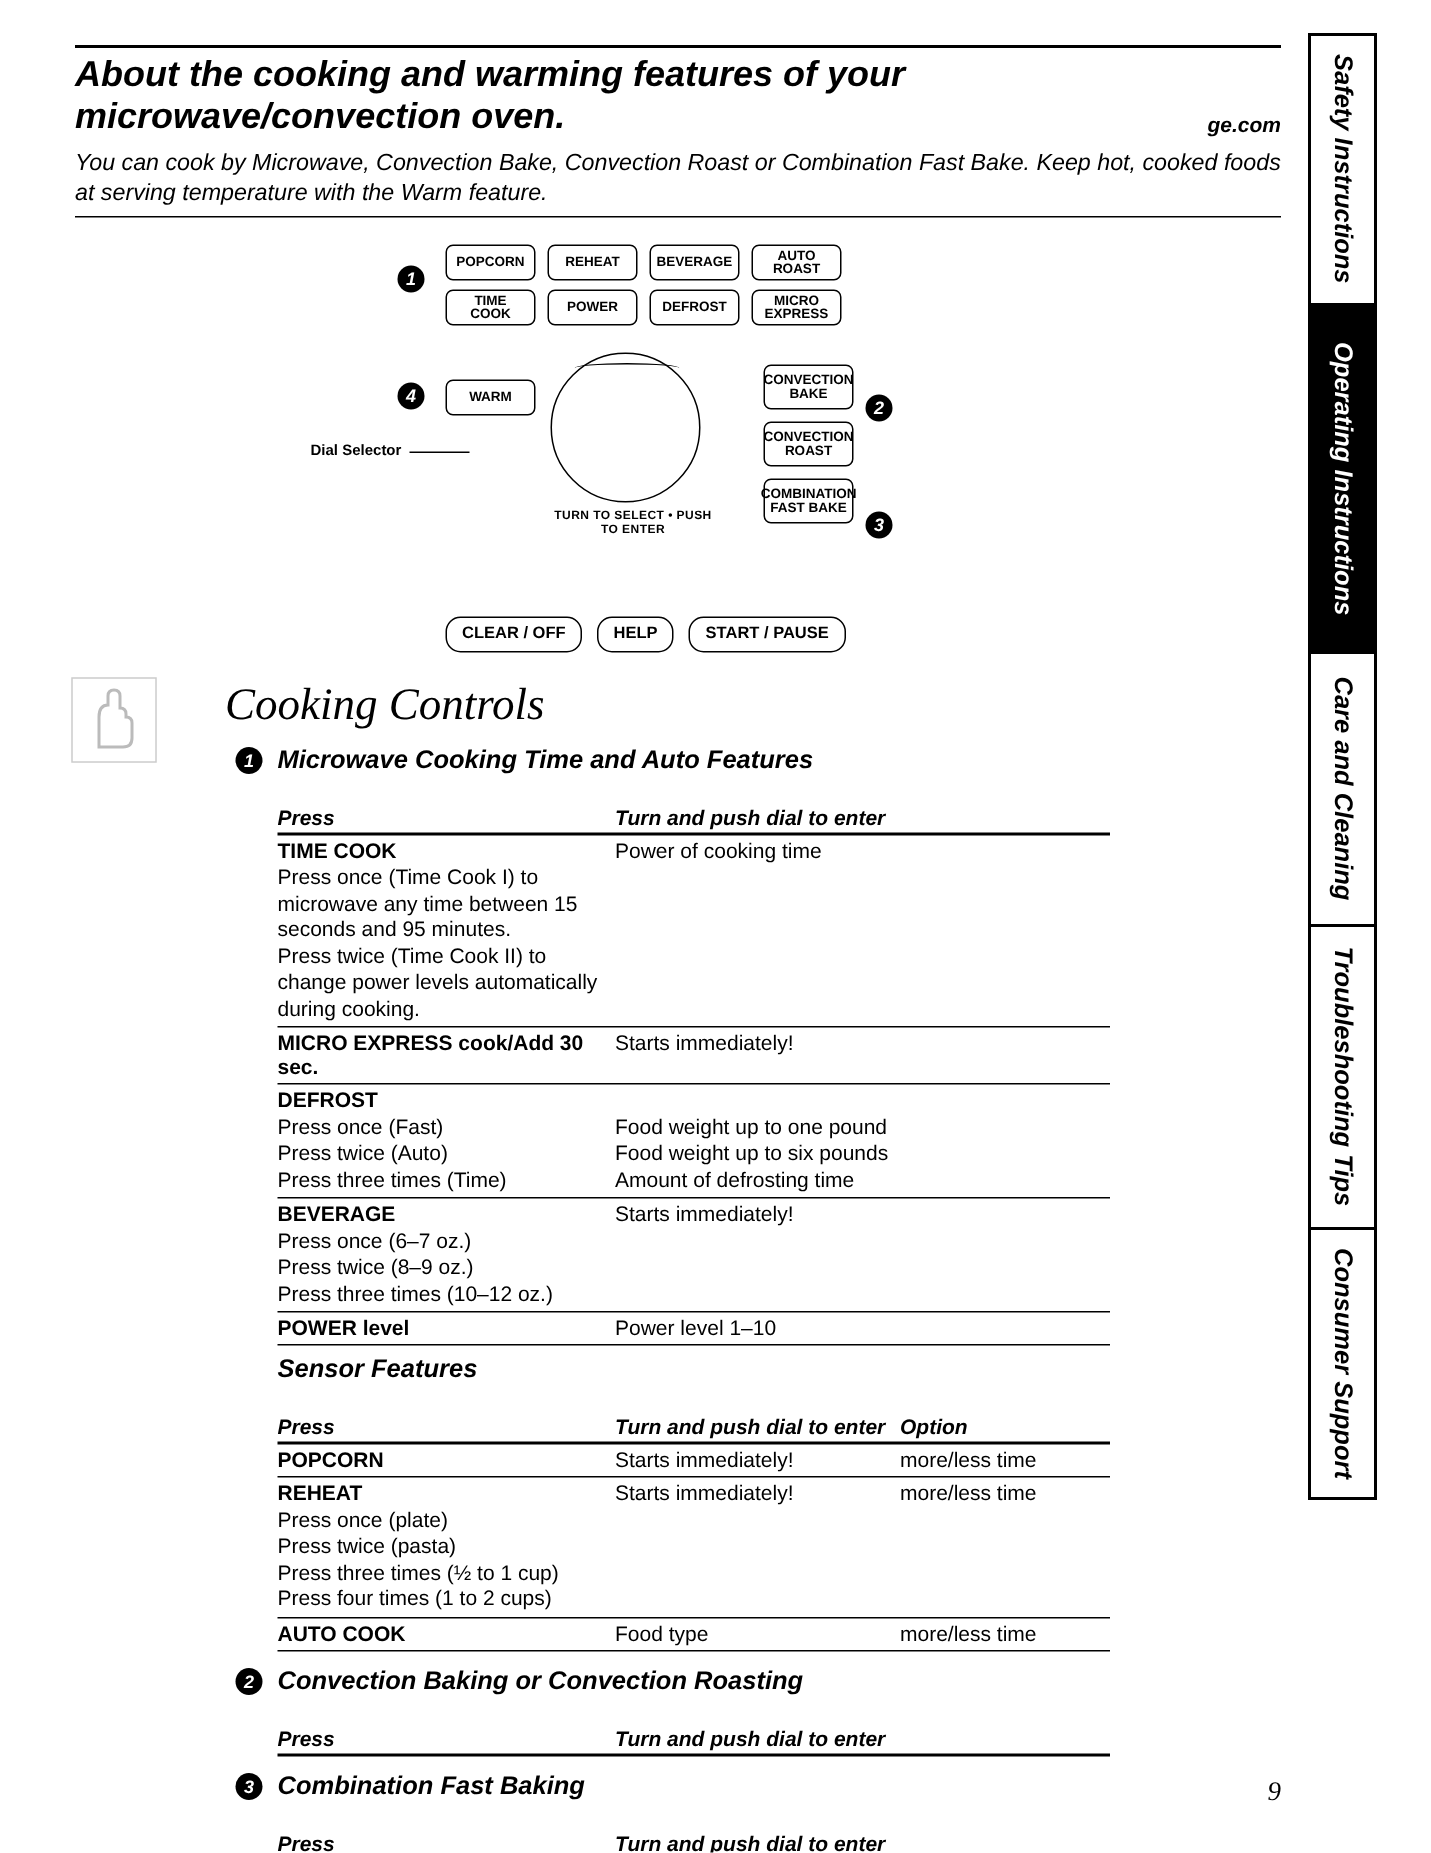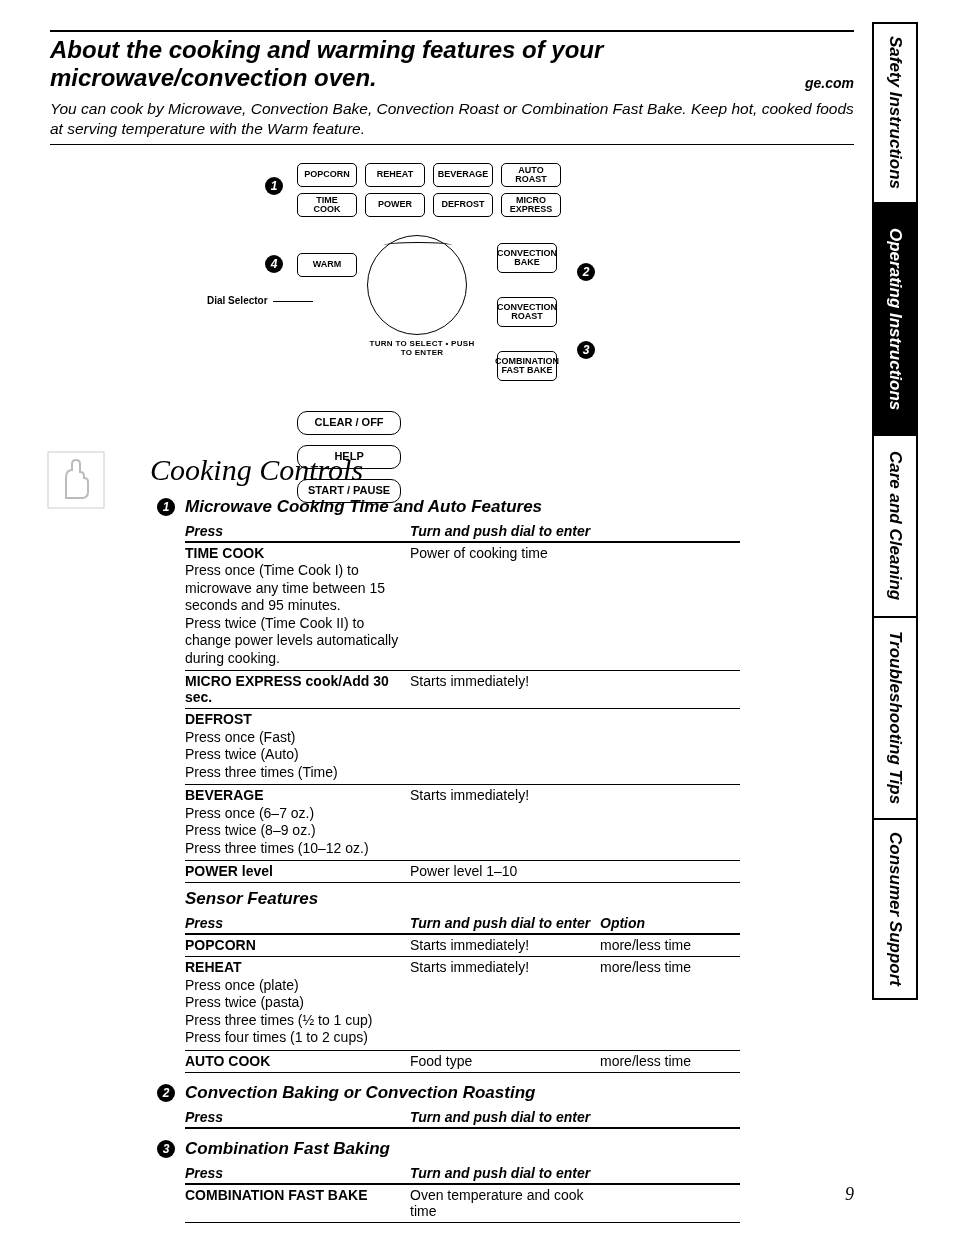--- a/index.html
+++ b/index.html
@@ -25,40 +25,40 @@
   .panel { position: relative; margin: 18px auto 10px auto; width: 430px; height: 280px; }
   .btn-row { display: flex; gap: 8px; }
   .pbtn { border: 1.5px solid #000; border-radius: 5px; font-size: 9px; font-weight: bold; width: 60px; height: 24px; display: flex; align-items: center; justify-content: center; text-align: center; line-height: 1; }
   .row1 { position: absolute; top: 0; left: 60px; }
   .row2 { position: absolute; top: 30px; left: 60px; }
   .dial-wrap { position: absolute; top: 72px; left: 130px; width: 110px; }
   .dial { width: 100px; height: 100px; border: 1.5px solid #000; border-radius: 50%; position: relative; }
   .dial::after { content:""; position:absolute; top:6px; left:15px; width:70px; height:6px; border-top:1.5px solid #000; border-radius: 50%; }
   .dial-caption { font-size: 8px; font-weight: bold; text-align: center; margin-top: 4px; letter-spacing: .3px; }
   .warm-btn { position: absolute; top: 90px; left: 60px; }
-  .side-col { position: absolute; top: 80px; left: 260px; display: flex; flex-direction: column; gap: 24px; }
+  .side-col { position: absolute; top: 80px; left: 272px; display: flex; flex-direction: column; gap: 8px; }
   .side-col .pbtn { height: 30px; line-height: 1.05; }
   .dial-label { position:absolute; top: 132px; left: -30px; font-size:10px; font-weight:bold; font-family: Helvetica, Arial, sans-serif; }
   .dial-line { position:absolute; top:138px; left:36px; width:40px; border-top:1px solid #000; }
-  .bot-row { position: absolute; top: 248px; left: 60px; display:flex; gap: 10px; flex-direction: column; }
+  .bot-row { position: absolute; top: 248px; left: 60px; display:flex; gap: 10px; }
   .bot-row .pbtn { width: auto; padding: 0 10px; height: 24px; font-size: 11px; border-radius: 10px; }
 
   .circ { display:inline-flex; width:18px; height:18px; background:#000; color:#fff; border-radius:50%; font-style:italic; font-weight:bold; font-size:12px; align-items:center; justify-content:center; }
   .c1 { position:absolute; top:14px; left:28px; }
   .c2 { position:absolute; top:100px; left:340px; }
   .c3 { position:absolute; top:178px; left:340px; }
   .c4 { position:absolute; top:92px; left:28px; }
 
   .section-title { font-family: Georgia, 'Times New Roman', serif; font-style: italic; font-size: 30px; margin-top: 8px; margin-left: 100px; }
   .hand-icon { position:absolute; left:46px; top:450px; width:60px; height:60px; }
 
   .tables { margin-left: 135px; width: 555px; }
   .sub-head { font-weight: bold; font-style: italic; font-size: 17px; margin-top: 10px; position:relative; }
   .sub-head .circ-lead { position:absolute; left:-28px; top:1px; }
-  .hdr-row { display:flex; border-bottom: 2px solid #000; margin-top:4px; }
+  .hdr-row { display:flex; border-bottom: 2px solid #000; margin-top:18px; }
   .hdr-row div { font-weight:bold; font-style:italic; font-size:14px; padding: 2px 0; }
   .col-a { width: 225px; }
   .col-b { width: 190px; }
   .col-c { flex:1; }
   .data-row { display:flex; border-bottom: 1px solid #000; padding: 2px 0 3px 0; font-size: 14px; }
   .data-row .col-a .lbl { font-weight:bold; }
   .data-row .col-a .sub { font-weight:normal; }
   .multi-line { line-height: 1.25; }
 
   
@@ -152,20 +152,24 @@
     <div class="col-b">Power of cooking time</div>
   </div>
   <div class="data-row">
     <div class="col-a"><span class="lbl">MICRO EXPRESS cook/Add 30 sec.</span></div>
     <div class="col-b">Starts immediately!</div>
   </div>
   <div class="data-row multi-line">
     <div class="col-a"><span class="lbl">DEFROST</span><br><span class="sub" style="white-space:pre-line">Press once (Fast)
 Press twice (Auto)
 Press three times (Time)</span></div>
+    <div class="col-b" style="white-space:pre-line">
+Food weight up to one pound
+Food weight up to six pounds
+Amount of defrosting time</div>
   </div>
   <div class="data-row multi-line">
     <div class="col-a"><span class="lbl">BEVERAGE</span><br><span class="sub" style="white-space:pre-line">Press once (6–7 oz.)
 Press twice (8–9 oz.)
 Press three times (10–12 oz.)</span></div>
     <div class="col-b">Starts immediately!</div>
   </div>
   <div class="data-row">
     <div class="col-a"><span class="lbl">POWER level</span></div>
     <div class="col-b">Power level 1–10</div>

